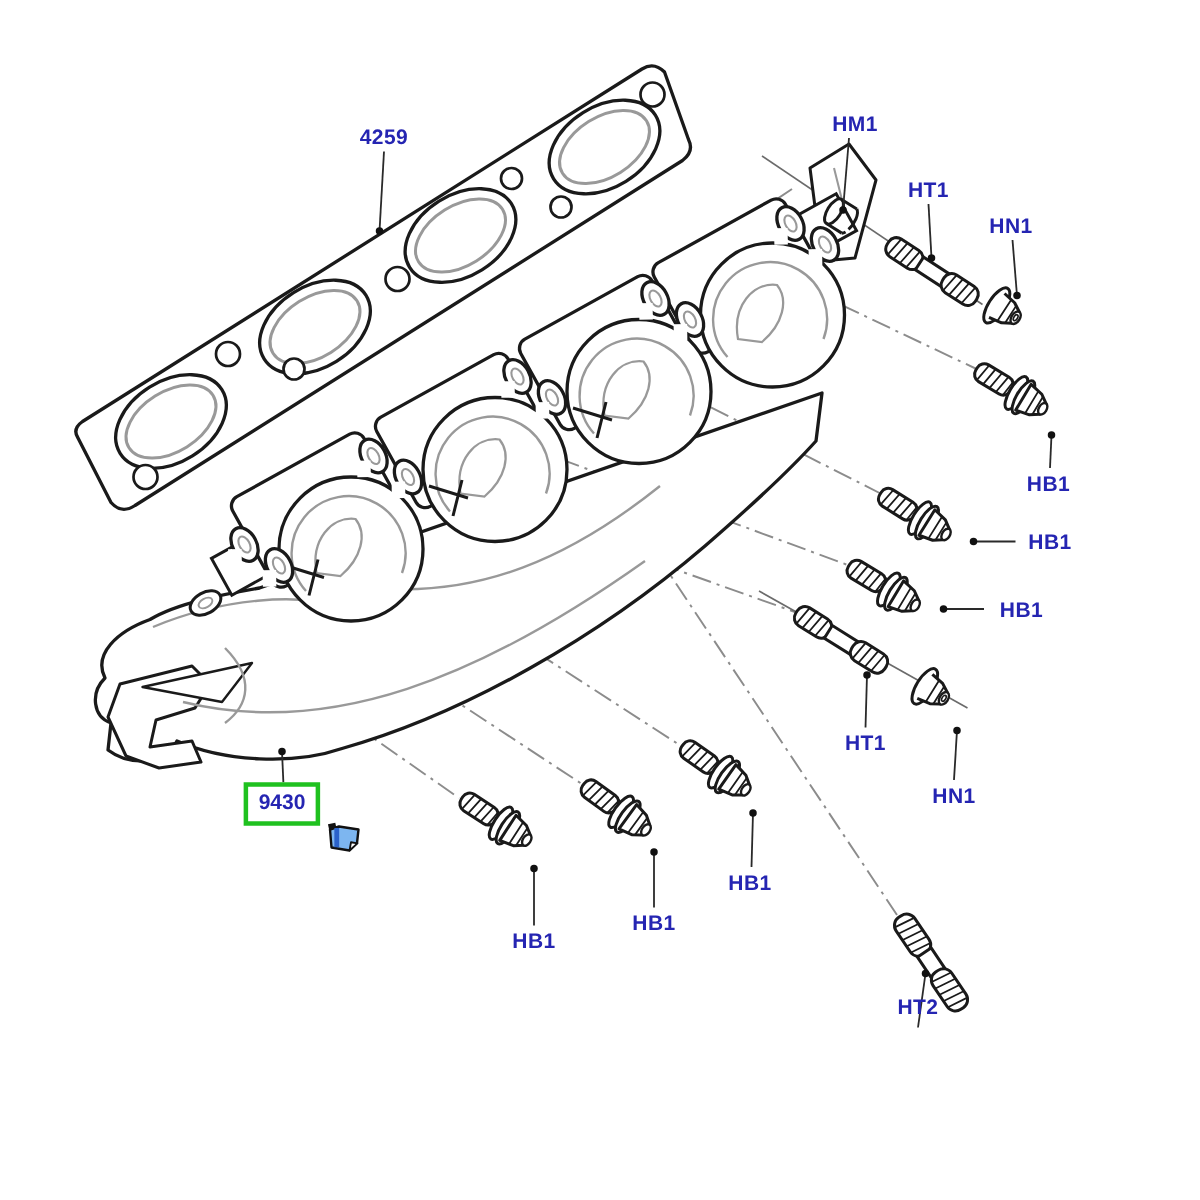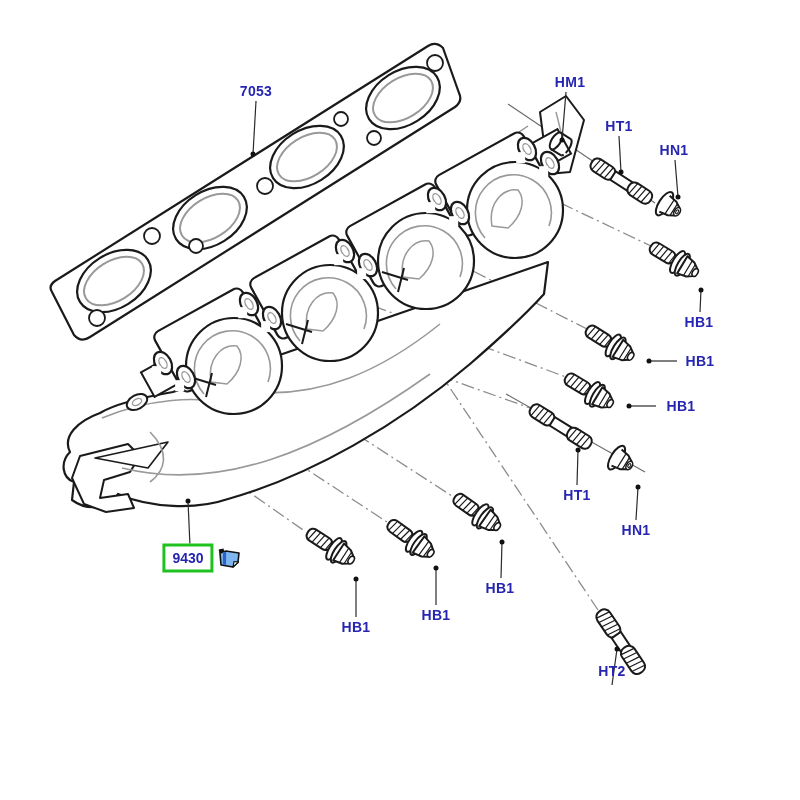--- a/index.html
+++ b/index.html
@@ -236,35 +236,35 @@
         <circle cx="578" cy="450" r="2.5"></circle>
     <circle cx="638" cy="487" r="2.5"></circle>
         <circle cx="356" cy="579" r="2.5"></circle>
     <circle cx="436" cy="568" r="2.5"></circle>
         <circle cx="502" cy="542" r="2.5"></circle>
     <circle cx="617" cy="649" r="2.5"></circle>
         <circle cx="188" cy="501" r="2.5"></circle>
   </g>
 </svg>
 
-<div class="callout" style="left:256px;top:91px">7053</div>
+<div class="callout" style="left:256px;top:91px">4259</div>
 <div class="callout" style="left:570px;top:82px">HM1</div>
 <div class="callout" style="left:619px;top:126px">HT1</div>
 <div class="callout" style="left:674px;top:150px">HN1</div>
 <div class="callout" style="left:699px;top:322px">HB1</div>
 <div class="callout" style="left:700px;top:361px">HB1</div>
 <div class="callout" style="left:681px;top:406px">HB1</div>
 <div class="callout" style="left:577px;top:495px">HT1</div>
 <div class="callout" style="left:636px;top:530px">HN1</div>
 <div class="callout" style="left:356px;top:627px">HB1</div>
 <div class="callout" style="left:436px;top:615px">HB1</div>
 <div class="callout" style="left:500px;top:588px">HB1</div>
 <div class="callout" style="left:612px;top:671px">HT2</div>
 
-<div class="callout-box" style="left:188px;top:558px">
+<div class="callout-box" style="left:188px;top:536px">
   <span class="code">9430</span>
 </div>
 <svg class="part-icon" style="left:217px;top:548px" viewBox="0 0 24 22">
   <rect x="2" y="1" width="5" height="4" fill="#111" transform="rotate(-12 4 3)"></rect>
   <path d="M3,5 L9,3 L22,5 L21,14 L16,19 L4,17 Z" fill="#7db6f0" stroke="#111" stroke-width="1.6" stroke-linejoin="round"></path>
   <path d="M7.5,4 L7.5,16.8" stroke="#2b62c9" stroke-width="3.2"></path>
   <path d="M16,19 L17,13.5 L21.3,14.2 Z" fill="#fff" stroke="#111" stroke-width="1.2" stroke-linejoin="round"></path>
 </svg>
 
 </div>

